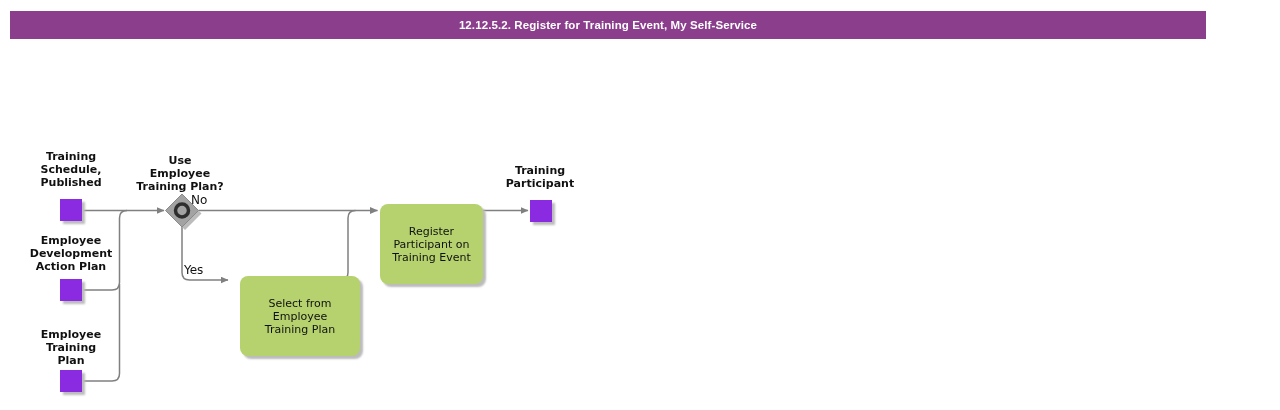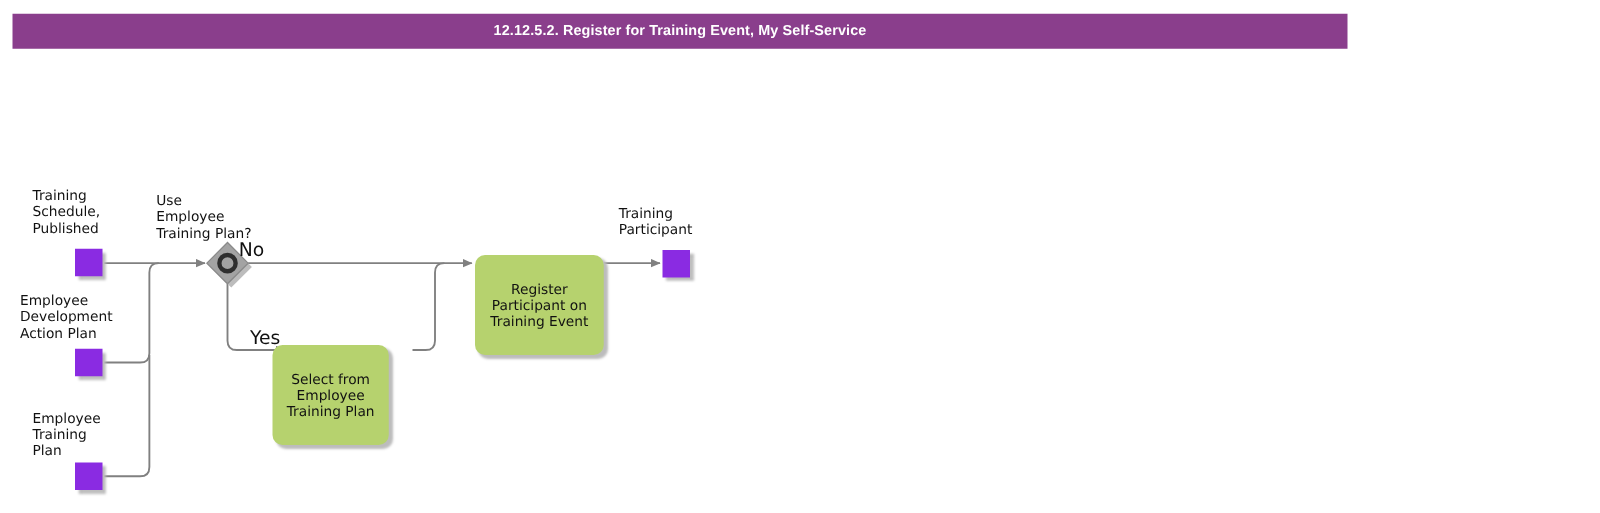--- a/index.html
+++ b/index.html
@@ -8,47 +8,48 @@
     width: 1280px;
     height: 410px;
     background: #ffffff;
     overflow: hidden;
     font-family: "DejaVu Sans", sans-serif;
     color: #000000;
   }
   .titlebar {
     position: absolute;
     left: 10px; top: 11px;
-    width: 1068px; height: 28px;
+    width: 1196px; height: 28px;
     background: #8a3e8c;
     display: flex; align-items: center; justify-content: center;
   }
   .titlebar span {
     color: #ffffff;
     font-family: "Liberation Sans", sans-serif;
     font-weight: bold;
     font-size: 11.5px;
     letter-spacing: 0.1px;
   }
   svg.connectors {
     position: absolute;
     left: 0; top: 0;
     width: 1280px; height: 410px;
   }
   .node-label {
     position: absolute;
-    text-align: left;
+    text-align: center;
     font-size: 11px;
     line-height: 13px;
     white-space: pre-line;
     color: #111111;
+    font-weight: bold;
   }
   .branch-label {
     position: absolute;
-    font-size: 15px;
+    font-size: 12px;
     line-height: 13px;
     color: #111111;
   }
   .event-square {
     position: absolute;
     width: 22px; height: 22px;
     background: #8a2be2;
     box-shadow: 3px 3px 2px #bcbcbc;
   }
   .task-box {
@@ -57,33 +58,33 @@
     border-radius: 8px;
     box-shadow: 3px 3px 2px #bcbcbc;
     display: flex; align-items: center; justify-content: center;
     text-align: center;
     font-size: 11px;
     line-height: 13px;
     white-space: pre-line;
     color: #111111;
     margin-top: 36px;
   }
-  .task-select   { left: 218px; top: 240px; width: 93px; height: 80px; }
+  .task-select   { left: 240px; top: 240px; width: 120px; height: 80px; }
   .task-register { left: 380px; top: 168px; width: 103px; height: 80px; }
   .sq1 { left: 60px;  top: 199px; }
   .sq2 { left: 60px;  top: 279px; }
   .sq3 { left: 60px;  top: 370px; }
   .sq4 { left: 530px; top: 200px; }
   .lbl-schedule    { left: 26px;  top: 150px; width: 90px;  }
   .lbl-gateway     { left: 125px; top: 154px; width: 110px; }
   .lbl-devplan     { left: 16px;  top: 234px; width: 110px; }
   .lbl-trainplan   { left: 26px;  top: 328px; width: 90px;  }
   .lbl-participant { left: 495px; top: 164px; width: 90px;  }
   .lbl-no  { left: 191px; top: 194px; }
-  .lbl-yes { left: 184px; top: 264px; margin-left: 16px; }
+  .lbl-yes { left: 184px; top: 264px; }
 </style>
 </head>
 <body>
 
 <div class="stage">
 
   <div class="titlebar">
     <span>12.12.5.2. Register for Training Event, My Self-Service</span>
   </div>
 

